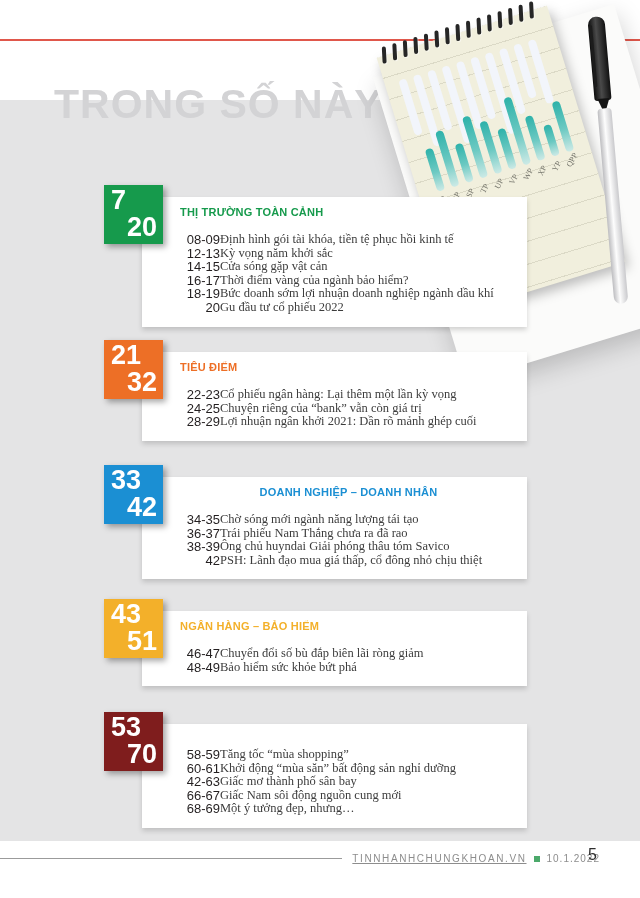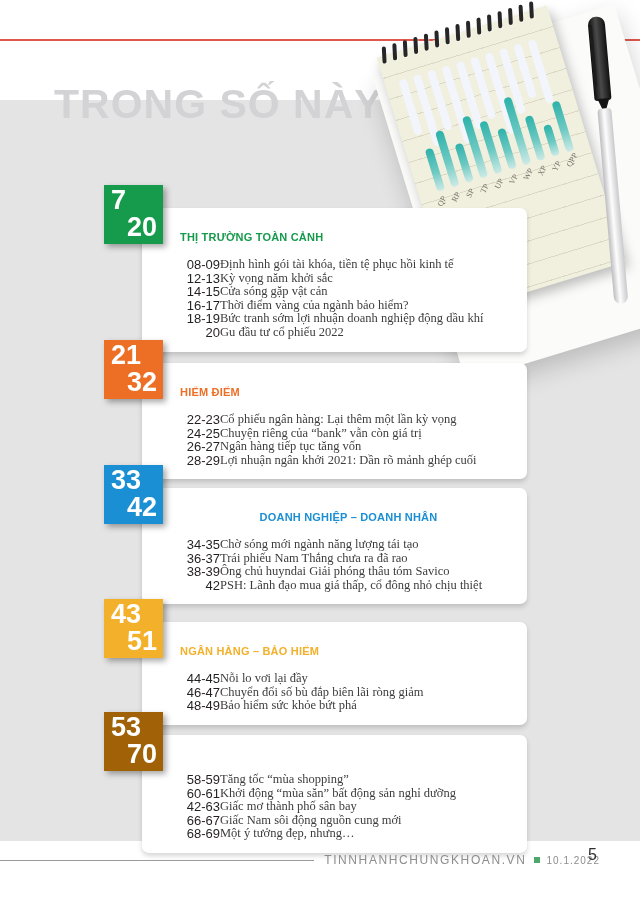--- a/index.html
+++ b/index.html
@@ -46,33 +46,33 @@
     background:linear-gradient(90deg,#bdbdc0,#fdfdfd 45%,#c9c9cc);border-radius:4px 4px 7px 7px;}
   
   .section{position:absolute;left:104px;width:424px;z-index:4;}
   .numbox{
     position:absolute;left:0;top:0;width:59px;height:59px;z-index:2;
     box-shadow:3px 3px 6px rgba(0,0,0,0.35);color:#fff;
   }
   .numbox .n1{position:absolute;left:7px;top:0;font-size:27px;font-weight:bold;line-height:30px;}
   .numbox .n2{position:absolute;right:6px;bottom:2px;font-size:27px;font-weight:bold;line-height:30px;}
   .card{
-    margin-left:38px;margin-top:23px;width:385px;background:#fff;
+    margin-left:38px;margin-top:12px;width:385px;background:#fff;
     box-shadow:0 3px 5px rgba(0,0,0,0.16);
-    padding:23px 10px 12px 38px;box-sizing:border-box;border-radius:7px;
+    padding:9px 10px 12px 38px;box-sizing:border-box;
   }
   .sec-title{margin:0;font-size:11px;font-weight:bold;letter-spacing:0.2px;}
   .rows{margin-top:15px;}
   .row{display:flex;line-height:13.6px;}
   .row .pg{flex:0 0 40px;font-size:13px;font-weight:normal;color:#231f20;text-align:right;}
   .row .tt{font-family:"Liberation Serif",serif;font-size:12.5px;color:#3c3c3c;white-space:nowrap;}
   
   .footer{position:absolute;left:0;top:853px;width:600px;display:flex;align-items:center;z-index:4;}
   .footer-line{flex:1;height:1px;background:#9b9b9b;margin-right:10px;}
-  .footer-site{font-size:12px;letter-spacing:1.6px;color:#8d8d8d;}
+  .footer-site{font-size:10px;letter-spacing:1.6px;color:#8d8d8d;text-decoration:underline;}
   .footer-square{width:6px;height:6px;margin:0 7px;}
   .footer-date{font-size:10px;letter-spacing:1px;color:#8d8d8d;}
   .footer-page{position:absolute;left:588px;top:846px;font-size:16px;color:#2e2e2e;z-index:4;}
 </style>
 </head>
 <body>
 
 <div class="gray-bg" style="background: rgb(228, 228, 229);"></div>
 <div class="red-line" style="background: rgb(224, 87, 75);"></div>
 <h1 class="page-title">TRONG SỐ NÀY</h1>
@@ -185,53 +185,49 @@
     <span class="tt">Cửa sóng gặp vật cản</span>
   </div>
 
   <div class="row">
     <span class="pg">16-17</span>
     <span class="tt">Thời điểm vàng của ngành bảo hiểm?</span>
   </div>
 
   <div class="row">
     <span class="pg">18-19</span>
-    <span class="tt">Bức tranh sớm lợi nhuận doanh nghiệp động dầu khí</span>
+    <span class="tt">Bức doanh sớm lợi nhuận doanh nghiệp ngành dầu khí</span>
   </div>
 
   <div class="row">
     <span class="pg">20</span>
     <span class="tt">Gu đầu tư cổ phiếu 2022</span>
   </div>
 </div>
     </div>
   </div>
 
   <div class="section" style="top: 340px;">
     <div class="numbox" style="background: rgb(237, 111, 38);">
       <span class="n1">21</span>
       <span class="n2">32</span>
     </div>
     <div class="card">
-      <h2 class="sec-title" style="color: rgb(237, 111, 38);">HIỂM ĐIỂM</h2>
+      <h2 class="sec-title" style="color: rgb(237, 111, 38);">TIÊU ĐIỂM</h2>
       <div class="rows">
   <div class="row">
     <span class="pg">22-23</span>
     <span class="tt">Cổ phiếu ngân hàng: Lại thêm một lần kỳ vọng</span>
   </div>
 
   <div class="row">
     <span class="pg">24-25</span>
     <span class="tt">Chuyện riêng của “bank” vẫn còn giá trị</span>
   </div>
 
-  <div class="row">
-    <span class="pg">26-27</span>
-    <span class="tt">Ngân hàng tiếp tục tăng vốn</span>
-  </div>
 
   <div class="row">
     <span class="pg">28-29</span>
     <span class="tt">Lợi nhuận ngân khởi 2021: Dần rõ mảnh ghép cuối</span>
   </div>
 </div>
     </div>
   </div>
 
   <div class="section" style="top: 465px;">
@@ -266,40 +262,36 @@
   </div>
 
   <div class="section" style="top: 599px;">
     <div class="numbox" style="background: rgb(243, 176, 42);">
       <span class="n1">43</span>
       <span class="n2">51</span>
     </div>
     <div class="card">
       <h2 class="sec-title" style="color: rgb(243, 176, 42);">NGÂN HÀNG – BẢO HIỂM</h2>
       <div class="rows">
-  <div class="row">
-    <span class="pg">44-45</span>
-    <span class="tt">Nỗi lo vơi lại đầy</span>
-  </div>
 
   <div class="row">
     <span class="pg">46-47</span>
     <span class="tt">Chuyển đổi số bù đắp biên lãi ròng giảm</span>
   </div>
 
   <div class="row">
     <span class="pg">48-49</span>
     <span class="tt">Bảo hiểm sức khỏe bứt phá</span>
   </div>
 </div>
     </div>
   </div>
 
   <div class="section" style="top: 712px;">
-    <div class="numbox" style="background: #a16207;">
+    <div class="numbox" style="background: #7f1d1d;">
       <span class="n1">53</span>
       <span class="n2">70</span>
     </div>
     <div class="card">
       <div class="rows">
   <div class="row">
     <span class="pg">58-59</span>
     <span class="tt">Tăng tốc “mùa shopping”</span>
   </div>
 

